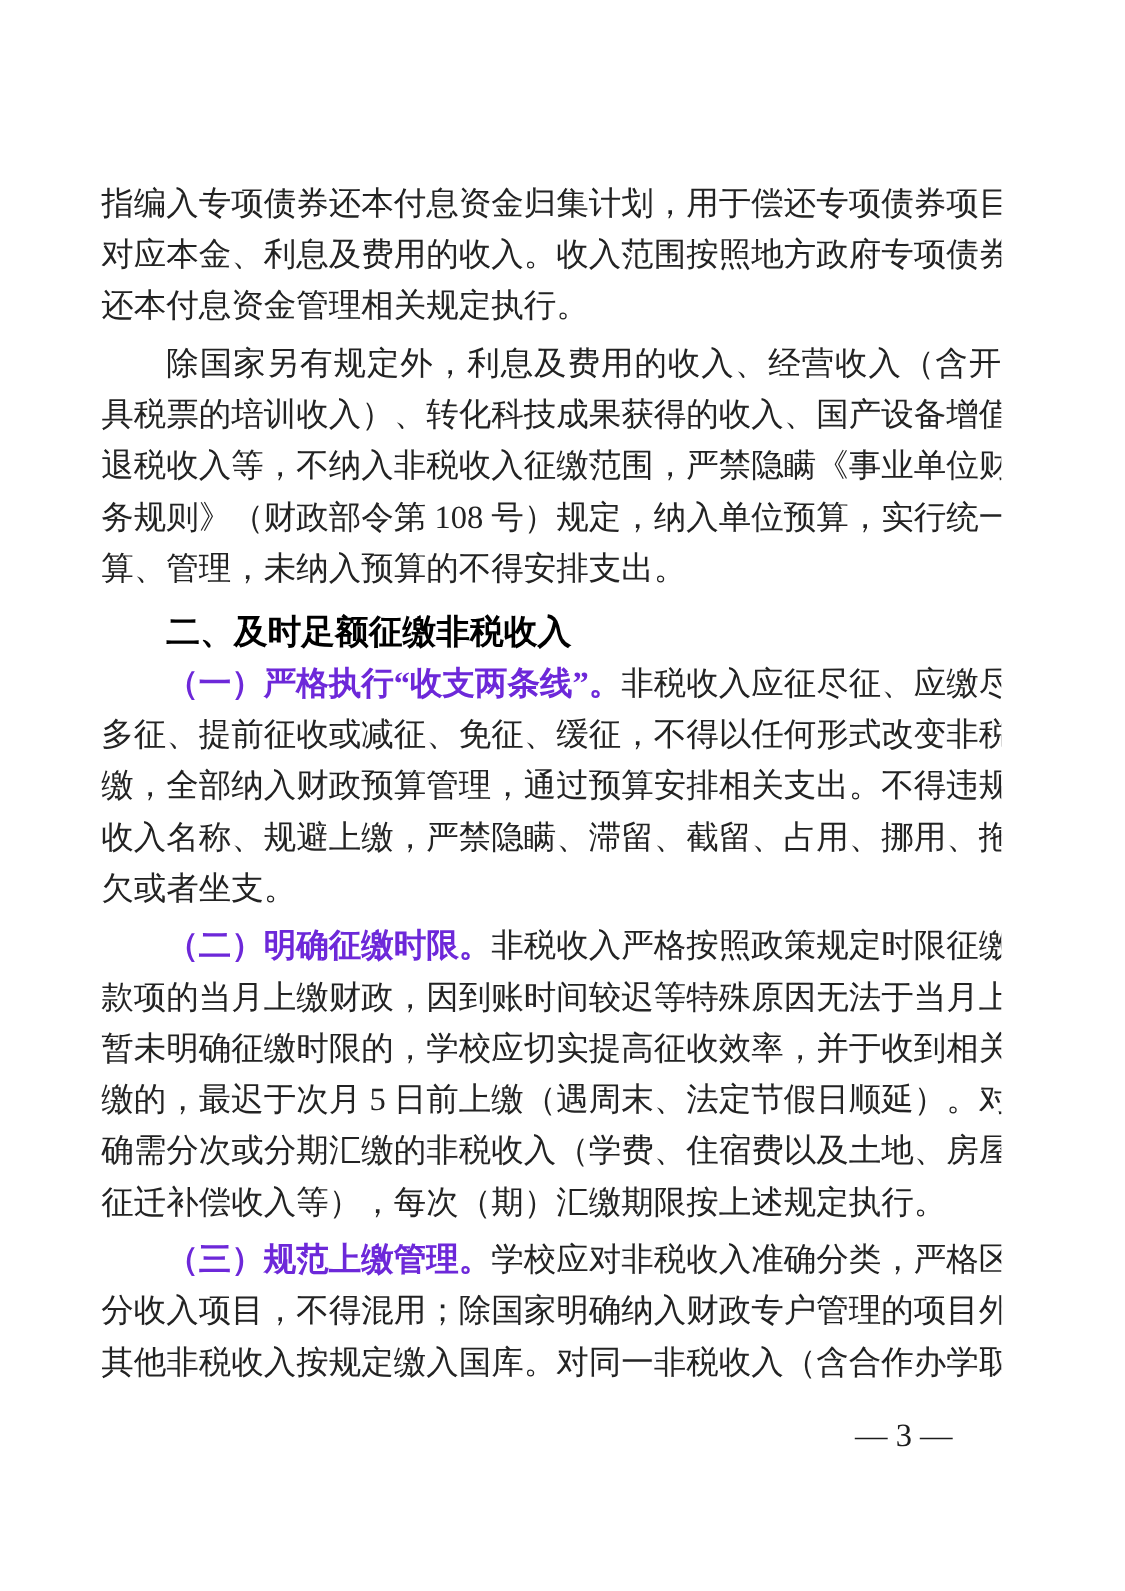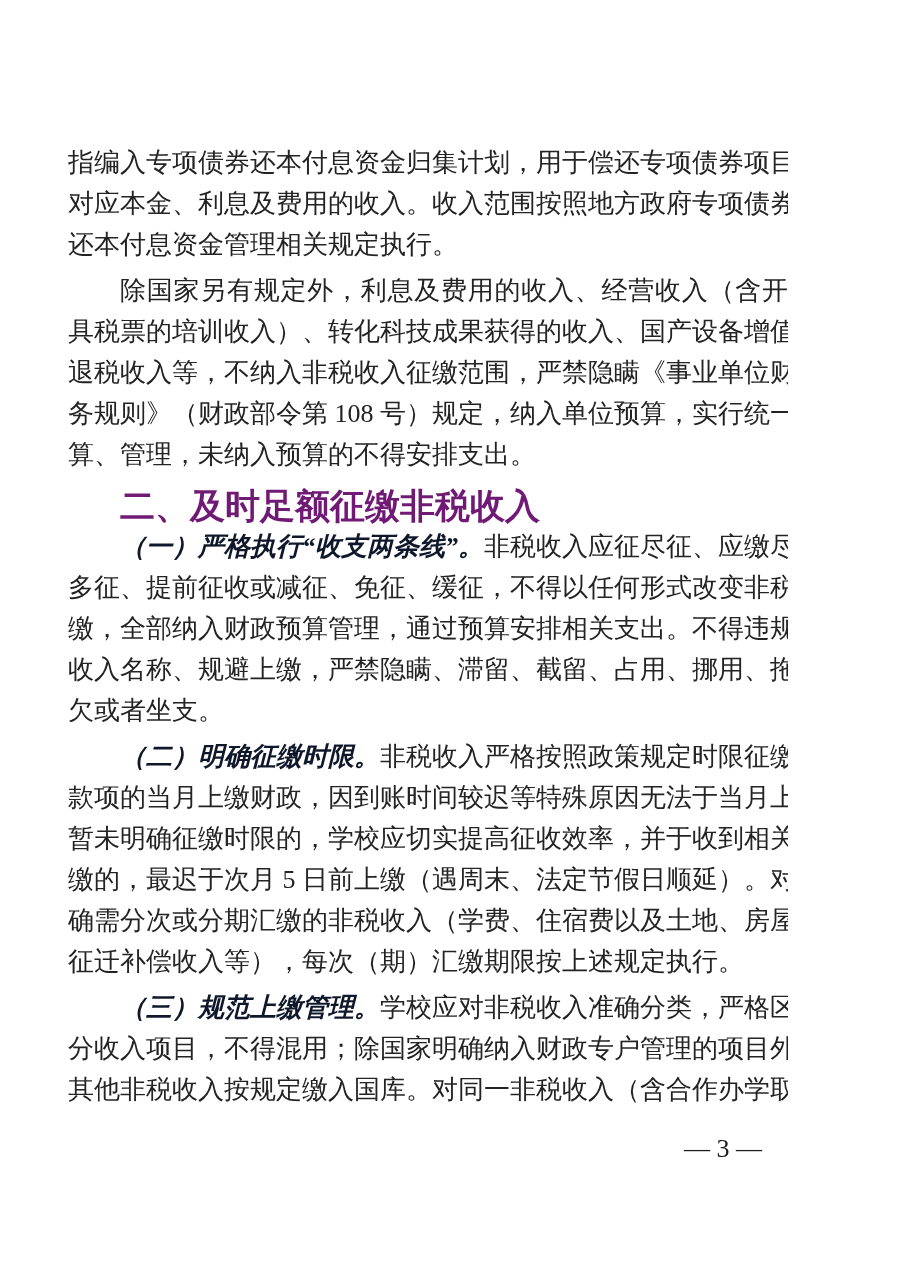--- a/index.html
+++ b/index.html
@@ -7,21 +7,21 @@
     position: relative;
     width: 900px;
     height: 1273px;
     background: #ffffff;
     overflow: hidden;
     font-family: "Liberation Serif", "DejaVu Serif", serif;
     color: #232323;
   }
   .content {
     position: absolute;
-    left: 68px;
+    left: 81px;
     top: 142px;
     width: 720px;
     font-size: 26px;
   }
   .para { margin: 0; }
   .para.gap  { margin-top: 5px; }
   .line {
     height: 41px;
     line-height: 41px;
     overflow: hidden;
@@ -36,26 +36,26 @@
     -moz-text-align-last: left;
   }
   .line.indent { text-indent: 52px; }
   .heading {
     margin-top: 10px;
     height: 41px;
     line-height: 41px;
     text-indent: 52px;
     font-family: "Liberation Sans", "DejaVu Sans", sans-serif;
     font-weight: 700;
-    font-size: 35px;
-    color: #701a75;
+    font-size: 27px;
+    color: #000000;
     white-space: nowrap;
     overflow: hidden;
   }
-  .lead { font-weight: 700; color: #0f172a; font-style: italic; }
+  .lead { font-weight: 700; color: #6d28d9; }
   .page-number {
     position: absolute;
     top: 1128px;
     right: 138px;
     height: 41px;
     line-height: 41px;
     font-size: 26px;
     color: #1c1c1c;
     white-space: nowrap;
   }

